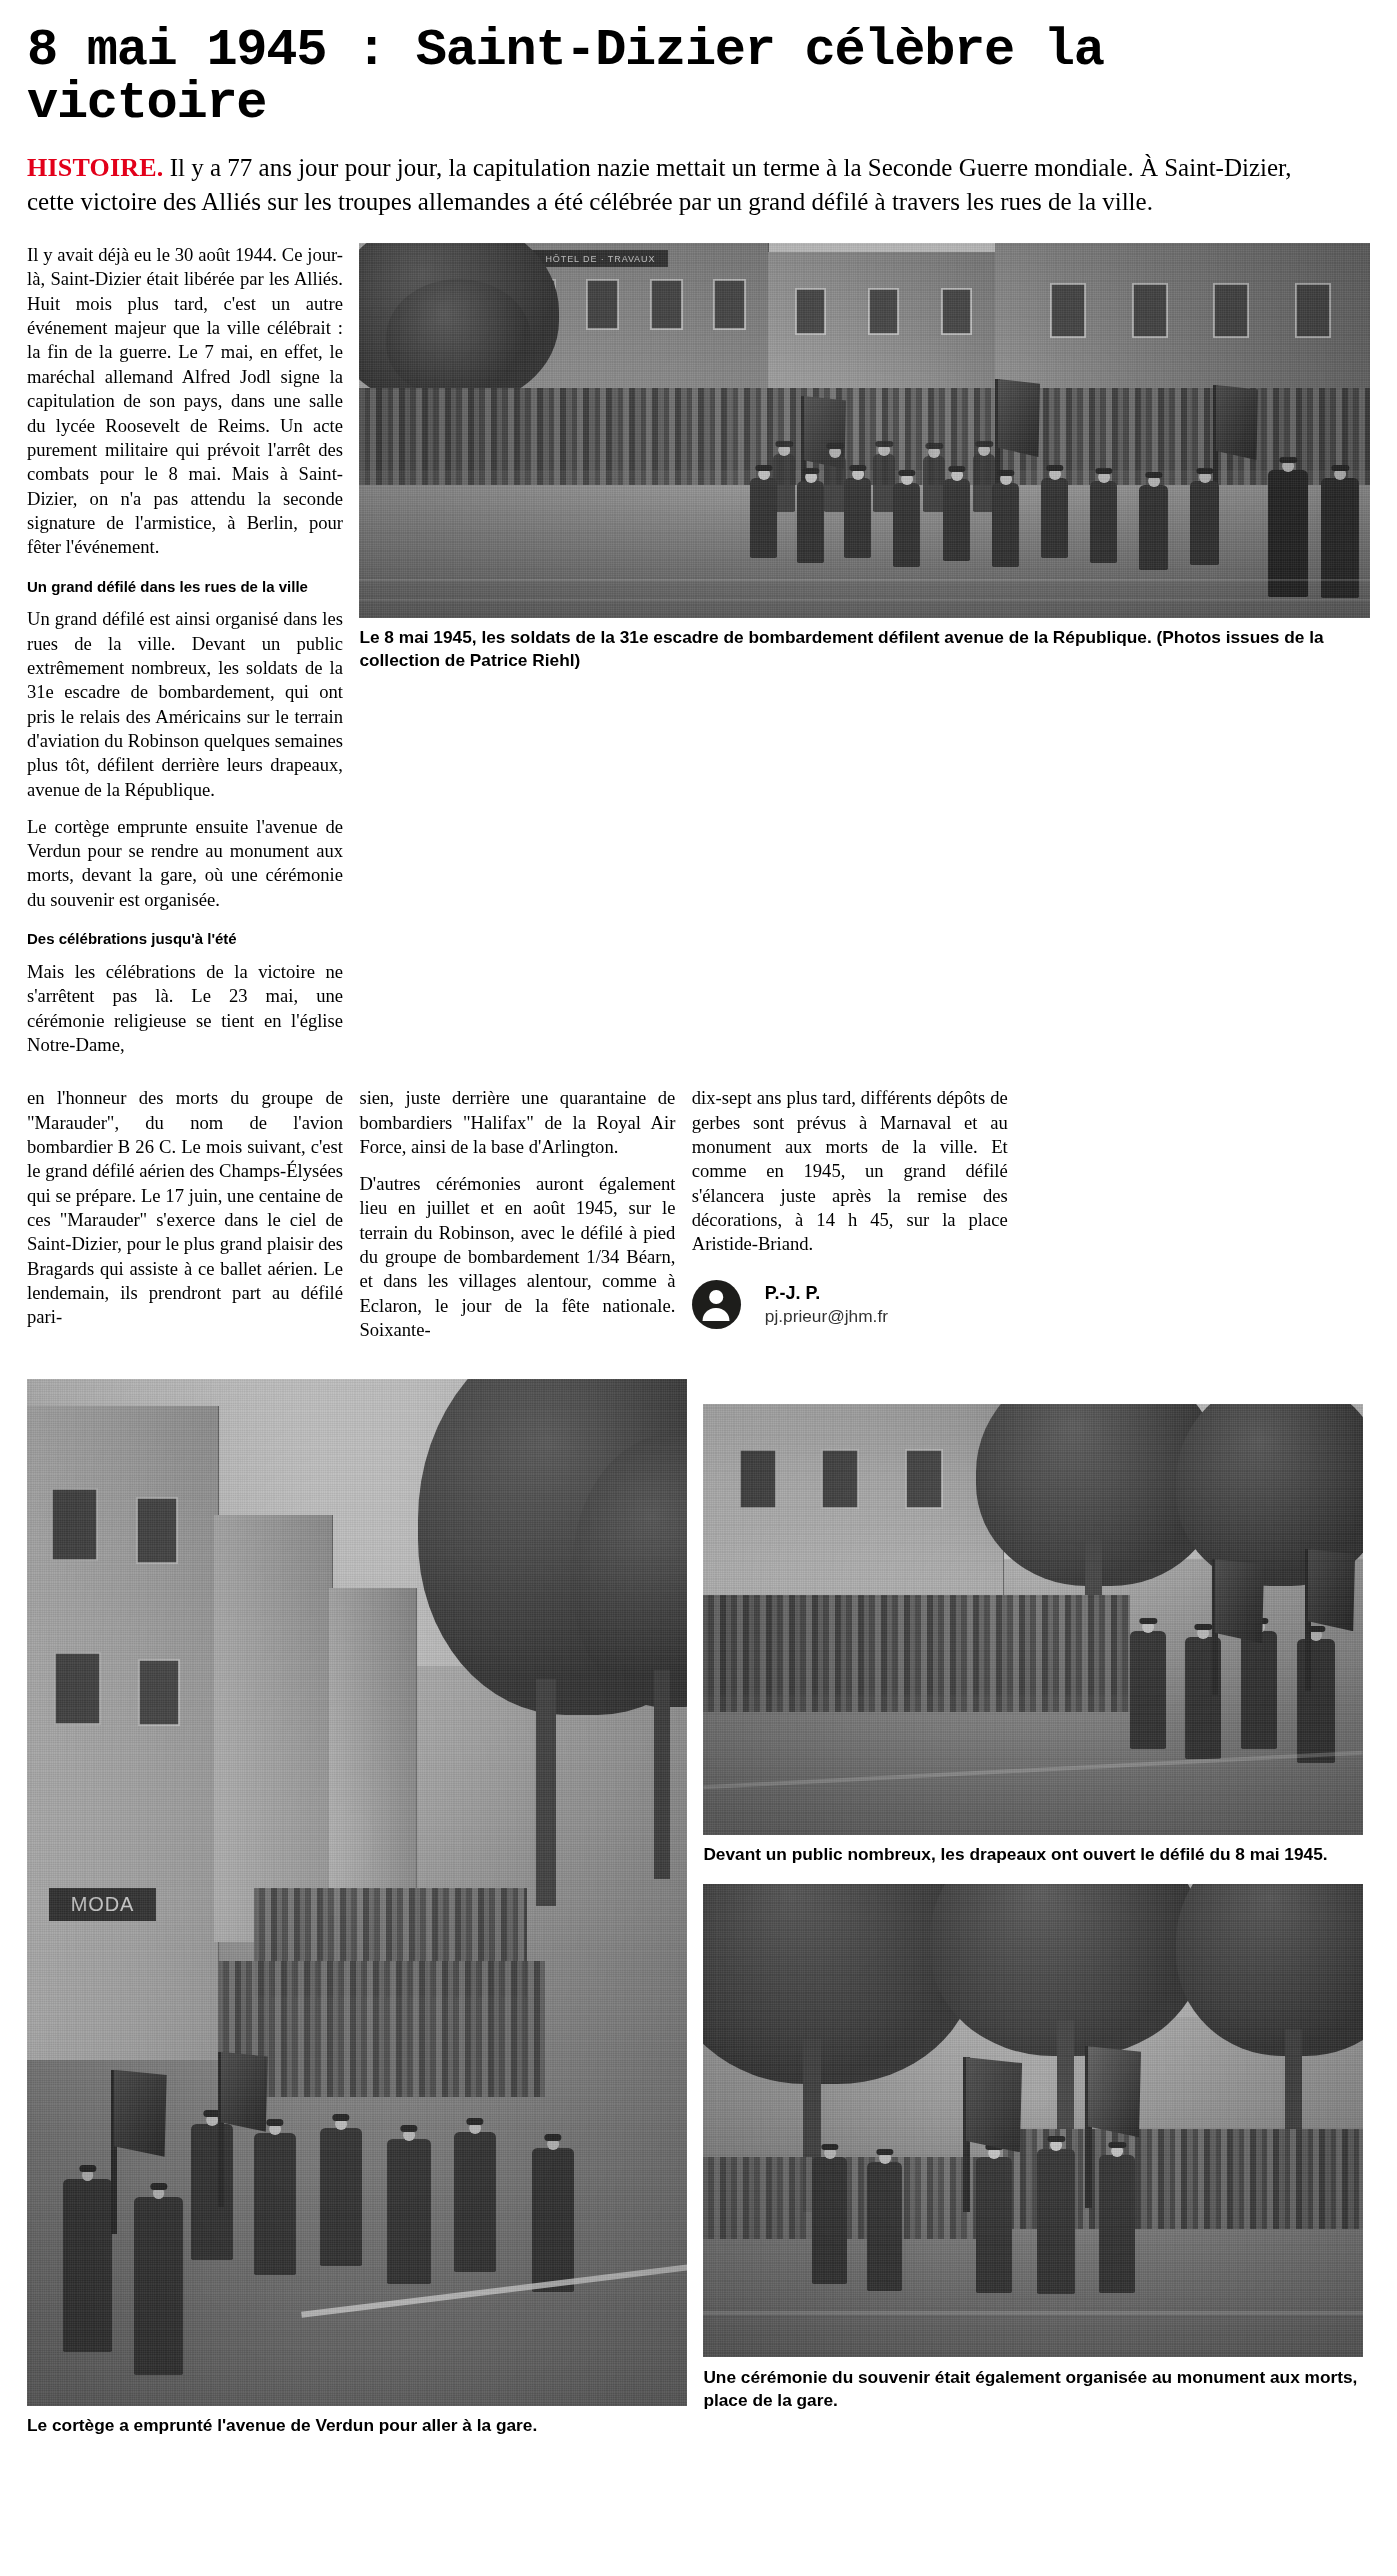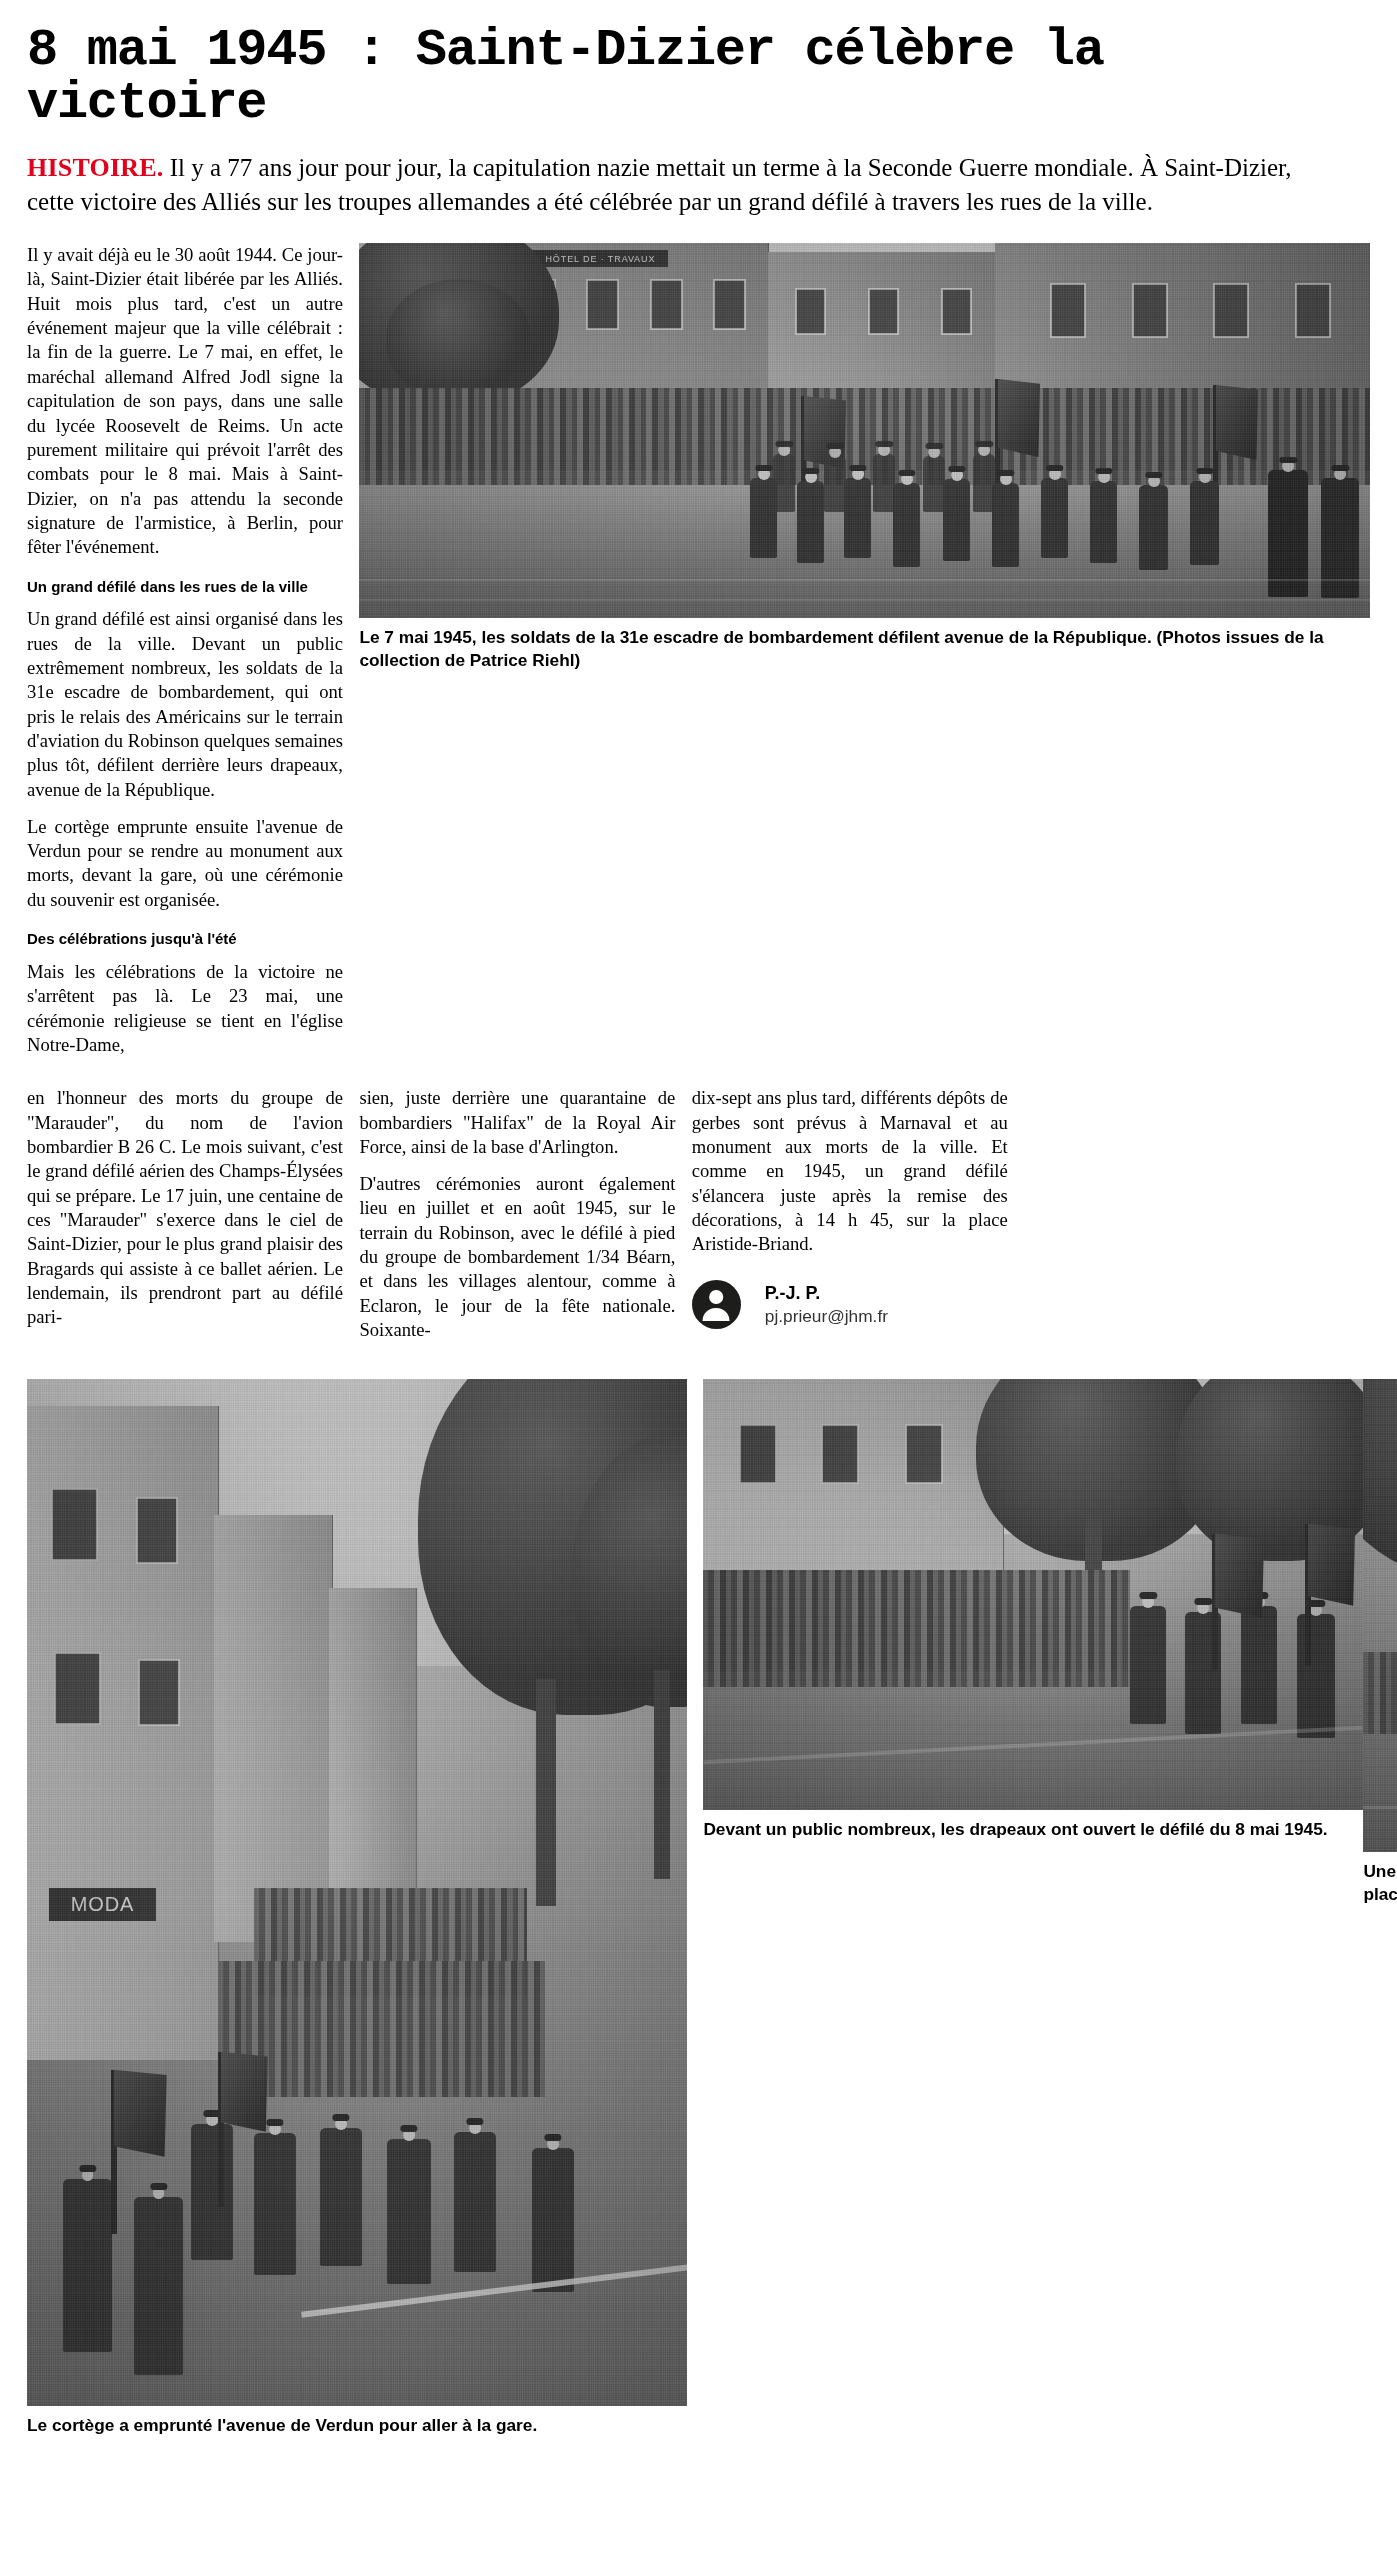--- a/index.html
+++ b/index.html
@@ -251,21 +251,21 @@
     color: #333;
   }
 
   
   .bottom {
     display: flex;
     gap: 16.4px;
     margin-top: 23.6px;
   }
   .bottom-left { width: 660px; flex: 0 0 660px; }
-  .bottom-right { width: 660px; flex: 0 0 660px; display: flex; flex-direction: row; }
+  .bottom-right { width: 660px; flex: 0 0 660px; display: flex; flex-direction: column; justify-content: center; }
   .gap-22 { height: 18px; }
 </style>
 </head>
 <body>
 
 <div class="page">
 
   <h1 class="headline">8 mai 1945 : Saint-Dizier célèbre la victoire</h1>
 
   <p class="standfirst">
@@ -341,21 +341,21 @@
         <div class="marcher" style="left:465px;top:213px;width:22px;height:56px;opacity:.85;"></div>
         <div class="marcher" style="left:514px;top:211px;width:22px;height:58px;opacity:.85;"></div>
         <div class="marcher" style="left:564px;top:213px;width:22px;height:56px;opacity:.85;"></div>
         <div class="marcher" style="left:614px;top:211px;width:22px;height:58px;opacity:.85;"></div>
 
         <div class="road-line" style="left:0;top:336px;width:1011px;height:1.8px;opacity:.25;"></div>
         <div class="road-line" style="left:0;top:356px;width:1011px;height:1.8px;opacity:.2;"></div>
         <div class="vignette"></div>
         <div class="grain"></div>
       </div>
-      <p class="caption">Le 7 mai 1945, les soldats de la 31e escadre de bombardement défilent avenue de la République. (Photos issues de la collection de Patrice Riehl)</p>
+      <p class="caption">Le 8 mai 1945, les soldats de la 31e escadre de bombardement défilent avenue de la République. (Photos issues de la collection de Patrice Riehl)</p>
     </div>
   </div>
 
   <div class="triple">
     <div class="col">
       <p>en l'honneur des morts du groupe de "Marauder", du nom de l'avion bombardier B 26 C. Le mois suivant, c'est le grand défilé aérien des Champs-Élysées qui se prépare. Le 17 juin, une centaine de ces "Marauder" s'exerce dans le ciel de Saint-Dizier, pour le plus grand plaisir des Bragards qui assiste à ce ballet aérien. Le lendemain, ils prendront part au défilé pari-</p>
     </div>
     <div class="col">
       <p>sien, juste derrière une quarantaine de bombardiers "Halifax" de la Royal Air Force, ainsi de la base d'Arlington.</p>
       <p>D'autres cérémonies auront également lieu en juillet et en août 1945, sur le terrain du Robinson, avec le défilé à pied du groupe de bombardement 1/34 Béarn, et dans les villages alentour, comme à Eclaron, le jour de la fête nationale. Soixante-</p>

